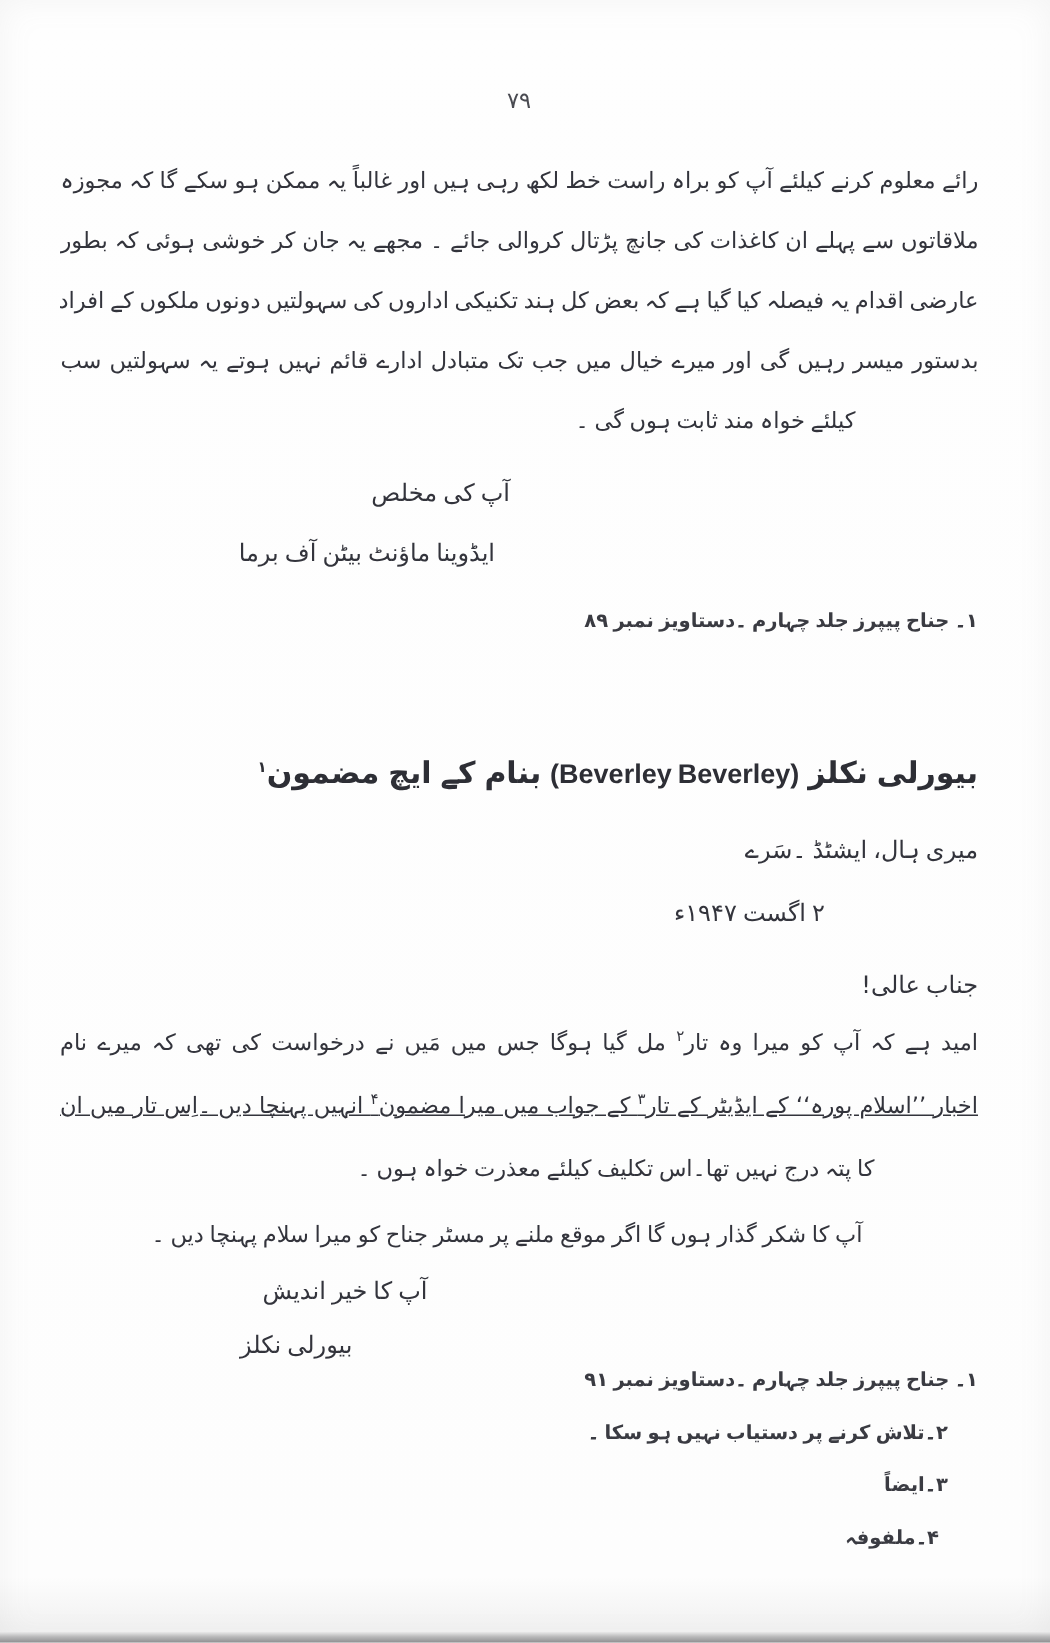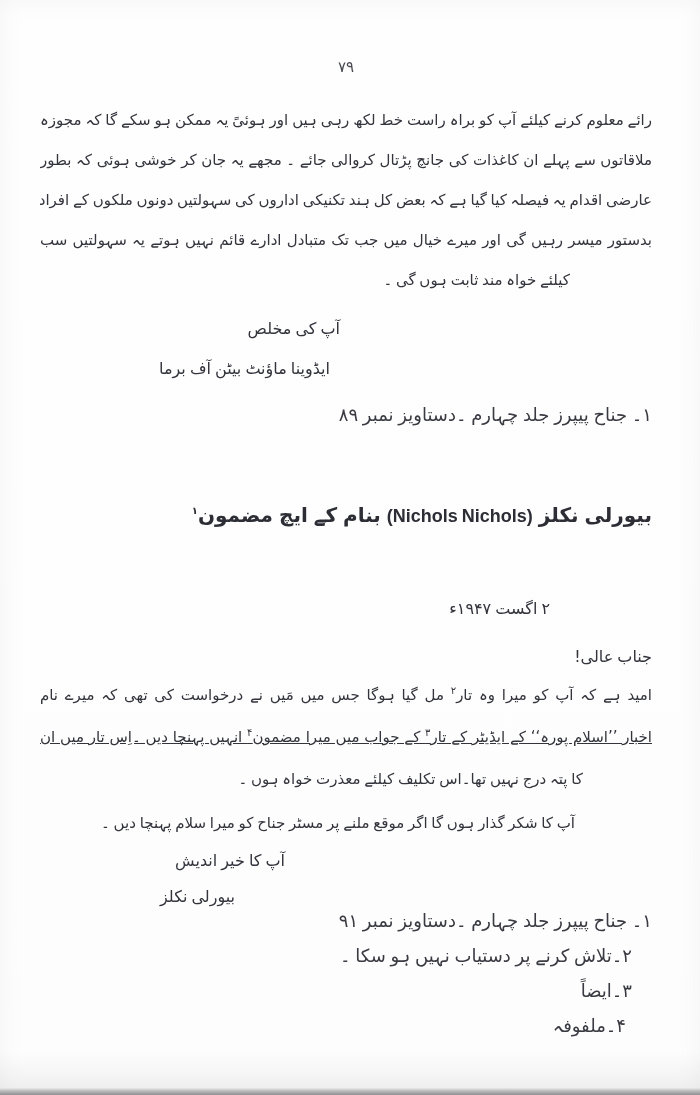--- a/index.html
+++ b/index.html
@@ -28,57 +28,58 @@
   .center{text-align:center;}
   .right{text-align:right;}
   .u-line{height:40px;line-height:40px;text-align:right;}
   .just{text-align:justify;text-align-last:justify;}
   .pageno{font-size:15px;letter-spacing:2px;color:#4a4b52;}
   .secno{font-size:15px;color:#3a3b42;}
   .heading{font-size:20px;font-weight:bold;color:#2d2e35;}
   .latin{font-family:"Liberation Sans","DejaVu Sans",sans-serif;font-weight:600;direction:ltr;unicode-bidi:isolate;font-size:18px;}
   .sup{font-size:10px;vertical-align:super;line-height:0;}
   .sig{font-size:16px;}
-  .fn{font-size:18px;color:#3a3b42;}
+  .fn{font-size:13px;color:#3a3b42;font-weight:bold;}
   .scan-bar{
     position:absolute;left:0;right:0;bottom:0;height:7px;
     background:linear-gradient(180deg,#e9e9e9 0%,#b9b9ba 45%,#8f8f91 100%);
   }
   .scan-edge{
     position:absolute;inset:0;pointer-events:none;
     box-shadow:inset 0 0 22px rgba(150,150,150,0.10);
   }
 </style>
 </head>
 <body>
 
 <div class="page">
 
   <div class="blk center pageno" style="top:52px;">۷۹</div>
 
   <div class="blk" style="top:100px;height:200px;">
-    <div class="u-line just">رائے معلوم کرنے کیلئے آپ کو براہ راست خط لکھ رہی ہیں اور ہوئیً یہ ممکن ہو سکے گا کہ مجوزہ</div>
+    <div class="u-line just">رائے معلوم کرنے کیلئے آپ کو براہ راست خط لکھ رہی ہیں اور غالباً یہ ممکن ہو سکے گا کہ مجوزہ</div>
     <div class="u-line just">ملاقاتوں سے پہلے ان کاغذات کی جانچ پڑتال کروالی جائے ۔ مجھے یہ جان کر خوشی ہوئی کہ بطور</div>
     <div class="u-line just">عارضی اقدام یہ فیصلہ کیا گیا ہے کہ بعض کل ہند تکنیکی اداروں کی سہولتیں دونوں ملکوں کے افراد کو</div>
     <div class="u-line just">بدستور میسر رہیں گی اور میرے خیال میں جب تک متبادل ادارے قائم نہیں ہوتے یہ سہولتیں سب</div>
     <div class="u-line" style="padding-left:0;padding-right:82px;">کیلئے خواہ مند ثابت ہوں گی ۔</div>
   </div>
 
   <div class="blk right sig" style="top:314px;padding-left:0;padding-right:312px;">آپ کی مخلص</div>
   <div class="blk right sig" style="top:354px;padding-left:0;padding-right:322px;">ایڈوینا ماؤنٹ بیٹن آف برما</div>
 
   <div class="blk right fn" style="top:400px;">۱۔ جناح پیپرز جلد چہارم ۔دستاویز نمبر ۸۹</div>
 
 
   <div class="blk right heading" style="top:498px;line-height:34px;">
     <span>بیورلی نکلز</span>
-    <span class="latin">(Nichols Nichols)</span>
+    <span class="latin">(Beverley Beverley)</span>
     <span>بنام کے ایچ مضمون</span><span class="sup">۱</span>
   </div>
 
+  <div class="blk right sig" style="top:552px;">میری ہال، ایشٹڈ ۔سَرے</div>
   <div class="blk right sig" style="top:594px;padding-left:0;padding-right:102px;text-align:right;">۲ اگست ۱۹۴۷ء</div>
 
   <div class="blk right sig" style="top:642px;">جناب عالی!</div>
 
   <div class="blk" style="top:674px;height:126px;">
     <div class="u-line just" style="height:42px;line-height:42px;">
       <span>امید ہے کہ آپ کو میرا وہ تار</span><span class="sup">۲</span><span> مل گیا ہوگا جس میں مَیں نے درخواست کی تھی کہ میرے نام</span>
     </div>
     <div class="u-line just" style="height:42px;line-height:42px;text-decoration:underline;">
       <span>اخبار ’’اسلام پورہ‘‘ کے ایڈیٹر کے تار</span><span class="sup">۳</span><span> کے جواب میں میرا مضمون</span><span class="sup">۴</span><span> انہیں پہنچا دیں ۔اِس تار میں ان</span>

